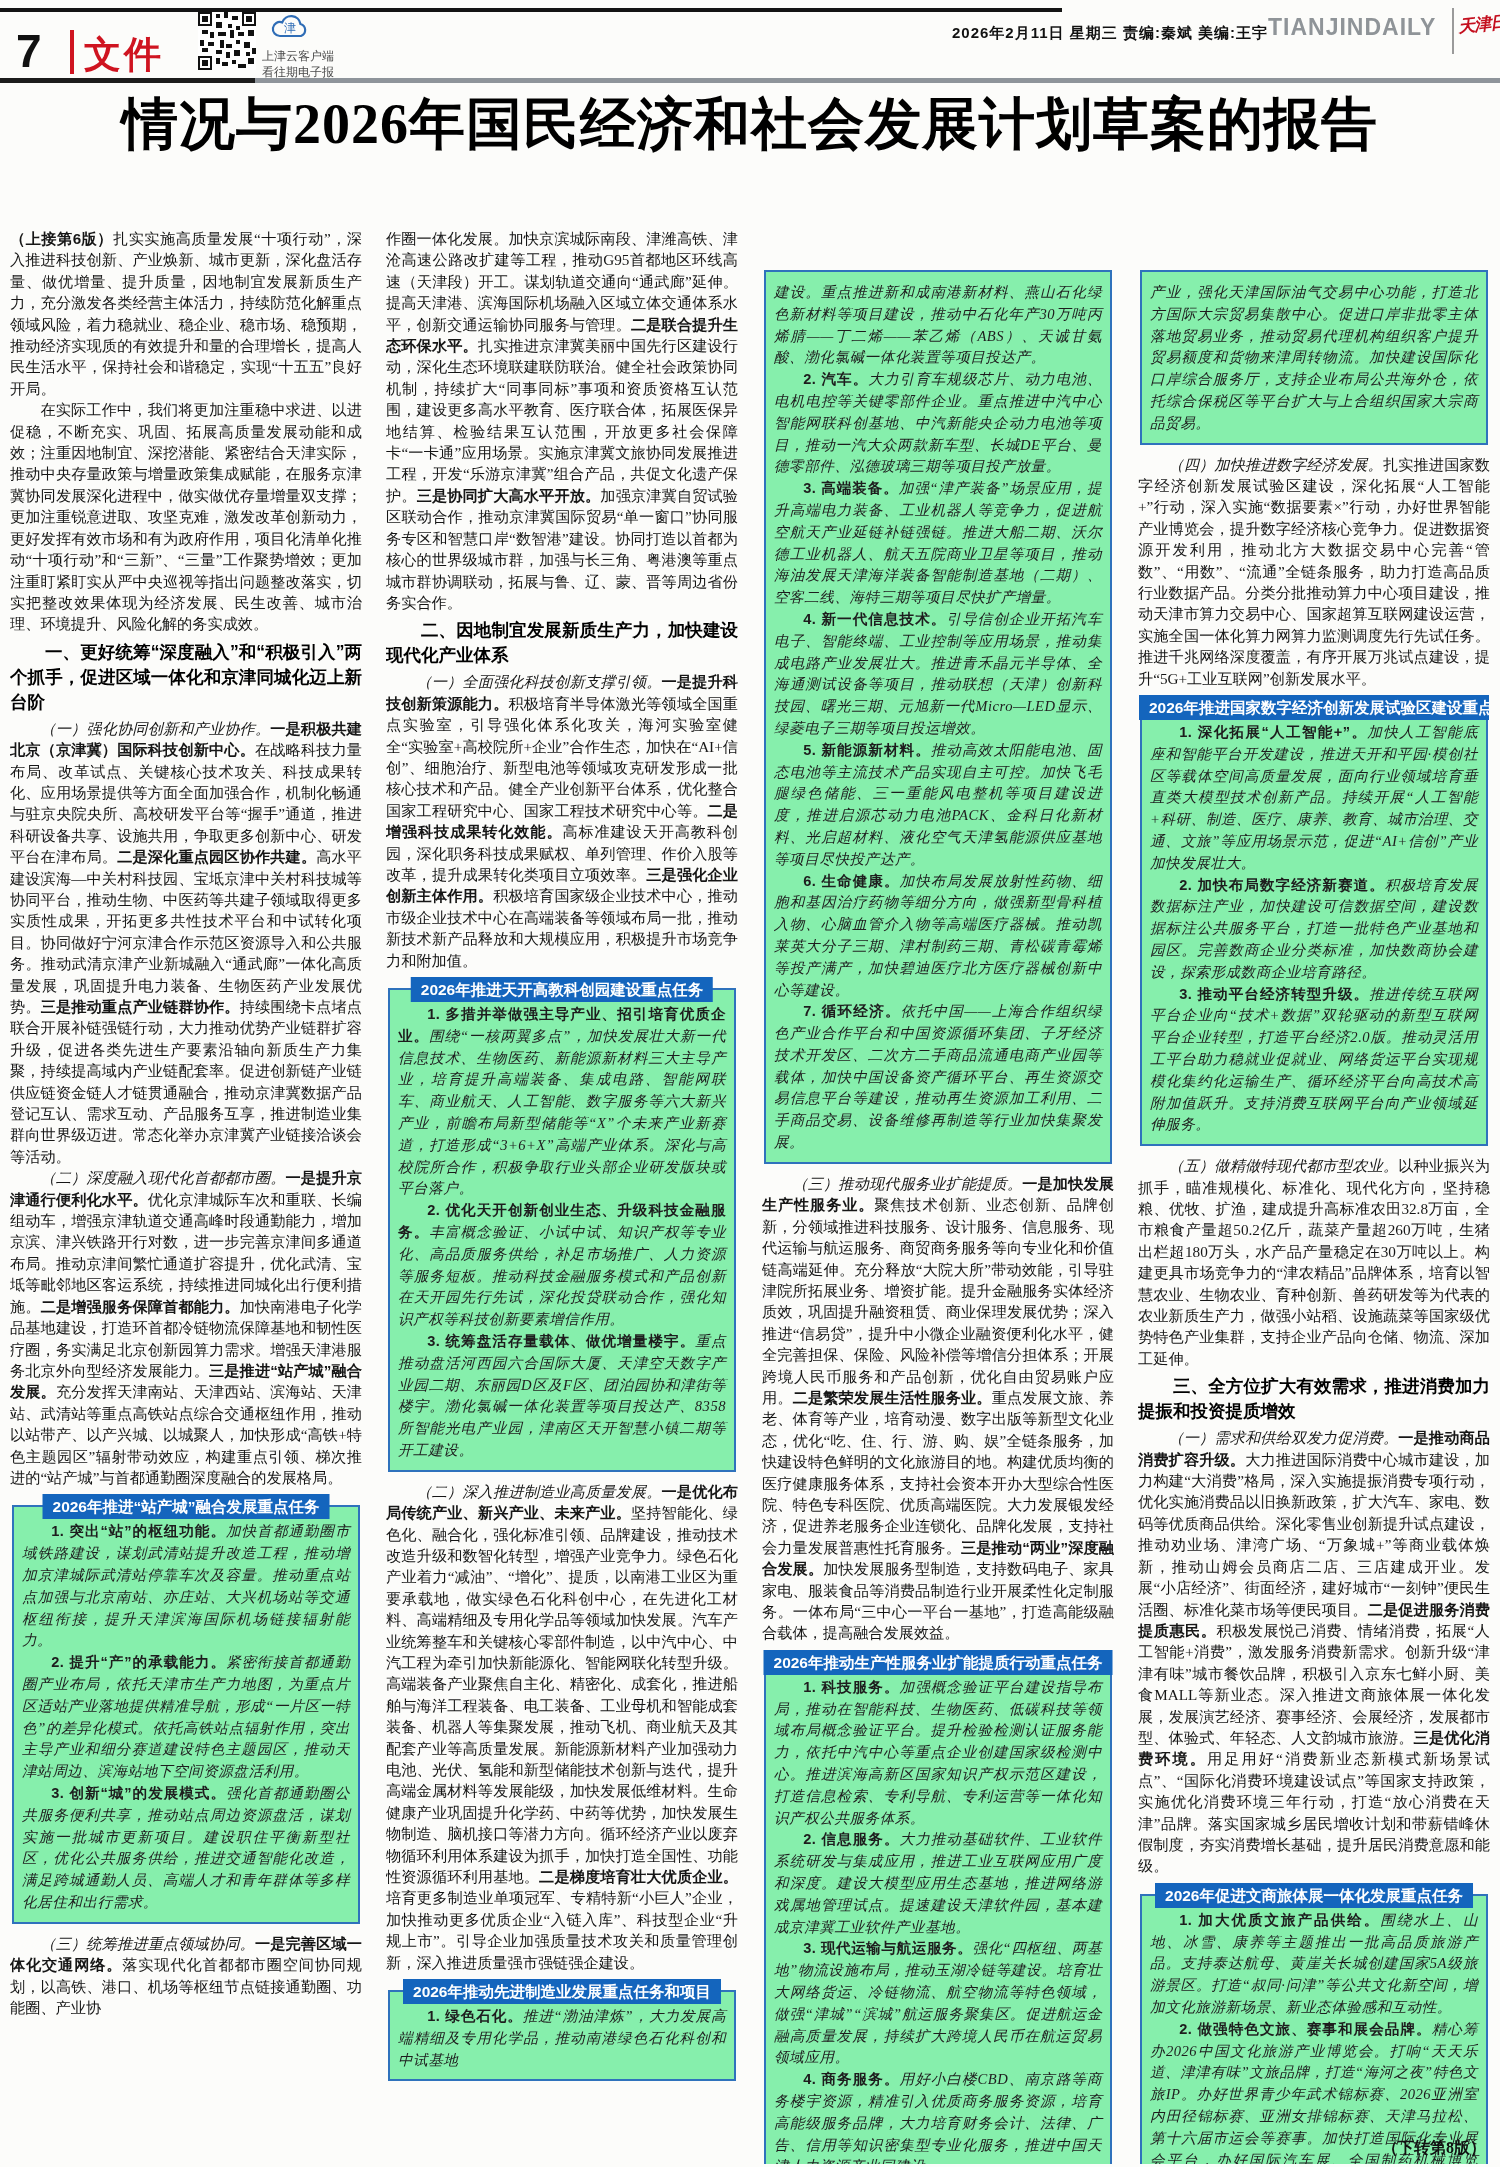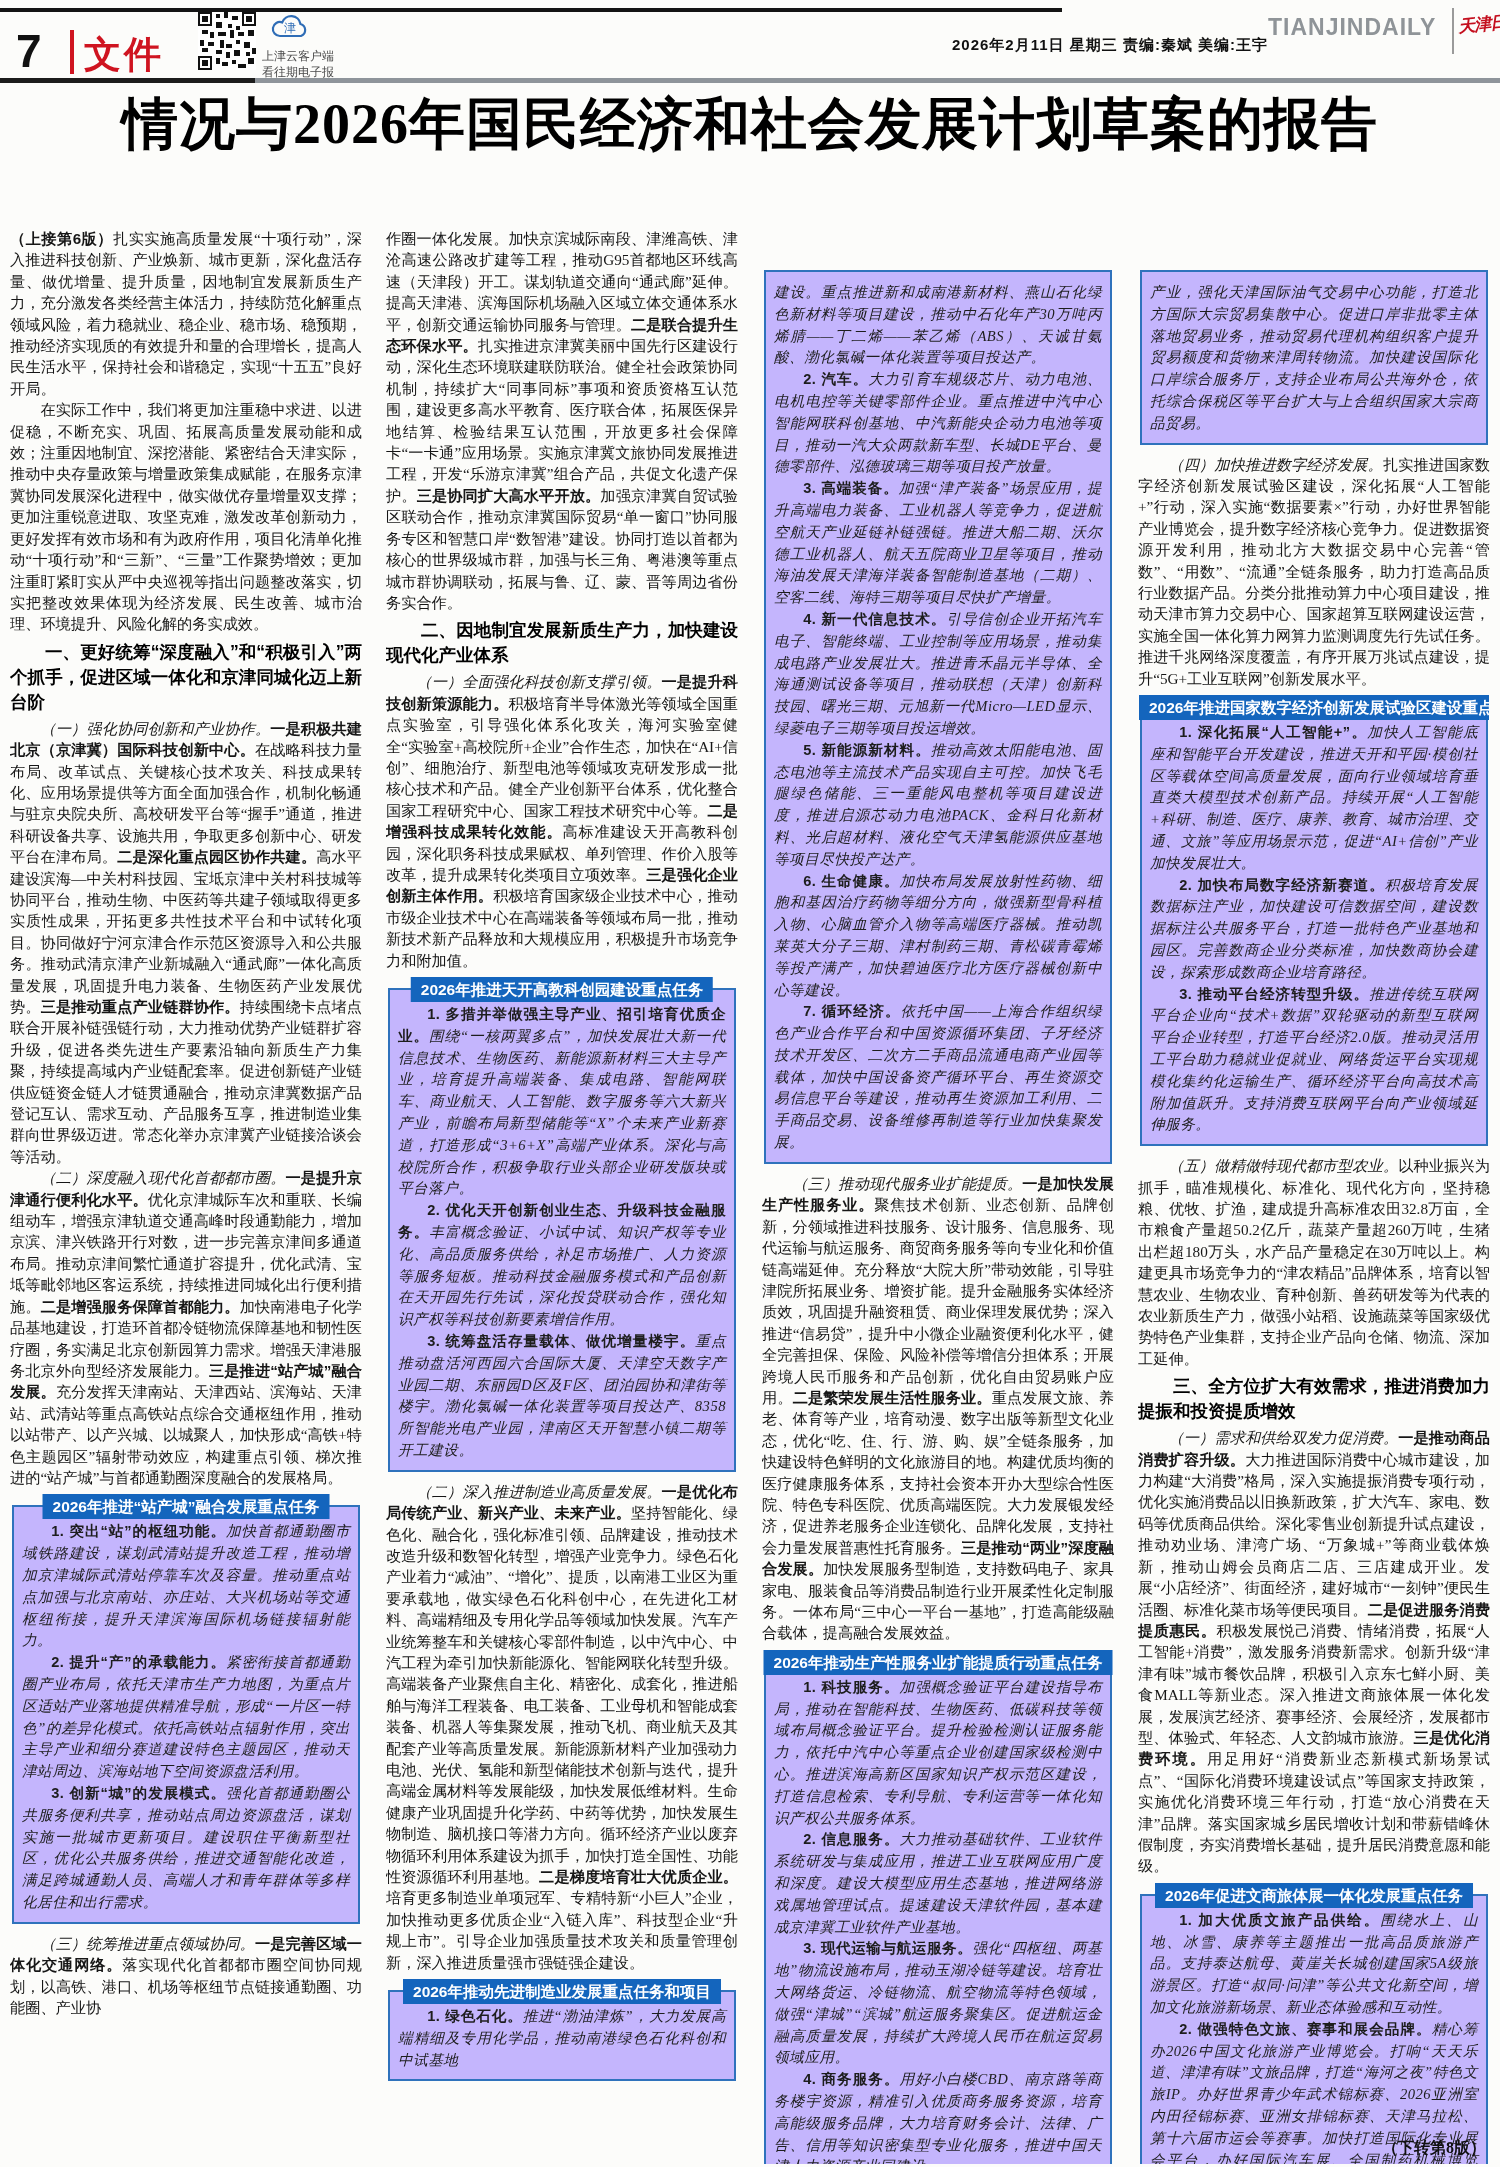--- a/index.html
+++ b/index.html
@@ -11,21 +11,21 @@
            font-family:"Liberation Sans","DejaVu Sans",sans-serif;color:#111;}
   .redbar{position:absolute;left:70px;top:30px;width:4px;height:44px;background:#cf1420;}
   .section-label{position:absolute;left:84px;top:30px;font-size:37px;font-weight:900;color:#cf1420;
            font-family:"Liberation Sans","DejaVu Sans",sans-serif;letter-spacing:3px;}
   .qr{position:absolute;left:198px;top:12px;width:58px;height:58px;}
   .cloud{position:absolute;left:270px;top:10px;width:40px;height:34px;}
   .qr-cap1{position:absolute;left:262px;top:48px;font-size:12px;color:#4a4a4a;
            font-family:"Liberation Sans",sans-serif;}
   .qr-cap2{position:absolute;left:262px;top:64px;font-size:12px;color:#4a4a4a;
            font-family:Liberation Sans, sans-serif;}
-  .date-line{position:absolute;left:952px;top:36px;font-size:15px;color:#111;font-weight:bold;
+  .date-line{position:absolute;left:952px;top:24px;font-size:15px;color:#111;font-weight:bold;
            font-family:"Liberation Sans",sans-serif;letter-spacing:1px;text-align:center;}
   .mast-en{position:absolute;left:1268px;top:14px;font-size:23px;color:#8f9498;font-weight:bold;
            font-family:"Liberation Sans",sans-serif;letter-spacing:1px;}
   .mast-div{position:absolute;left:1452px;top:8px;width:2px;height:46px;background:#9a9a9a;}
   .mast-cn{position:absolute;left:1458px;top:12px;font-size:17px;color:#c40f1e;font-weight:bold;
            font-style:italic;transform:rotate(-6deg);white-space:nowrap;letter-spacing:-1px;}
   .header-rule{position:absolute;top:78px;left:0;width:100%;height:5px;
            background:linear-gradient(90deg,#1c1c1c 0 17%,#8e949a 17% 100%);}
   
   .headline{position:absolute;top:94px;left:10px;width:1480px;text-align:center;
@@ -33,21 +33,21 @@
   
   .col{position:absolute;top:228px;width:352px;height:1936px;overflow:hidden;}
   .c1{left:10px}.c2{left:386px}.c3{left:762px}.c4{left:1138px}
   .col p.body{margin:0;text-indent:2em;text-align:justify;font-size:15.2px;line-height:21.4px;}
   .col p.ni{text-indent:0;}
   .col p.h2{margin:5px 0 3px;text-indent:2em;text-align:justify;font-size:17.5px;line-height:25px;
            font-weight:bold;font-family:"Liberation Sans","DejaVu Sans",sans-serif;color:#000;}
   .bd{font-family:"Liberation Sans","DejaVu Sans",sans-serif;font-weight:bold;font-style:normal;}
   .kai{font-style:italic;}
   
-  .task-box{position:relative;border:2px solid #2f72bc;margin:17px 2px 9px;padding:14px 8px 8px;background:#c4b5fd;}
+  .task-box{position:relative;border:2px solid #2f72bc;margin:17px 2px 9px;padding:14px 8px 8px;background:#86efac;}
   .task-box.cont{margin-top:42px;padding-top:10px;}
   .box-title{position:absolute;top:-13px;left:50%;transform:translateX(-50%);max-width:330px;
            background:#1465bd;color:#fff;font-family:"Liberation Sans","DejaVu Sans",sans-serif;
            font-weight:bold;font-size:15.5px;line-height:25px;padding:0 10px;white-space:nowrap;overflow:hidden;}
   .task-box p.box-p{margin:0;text-indent:2em;text-align:justify;font-size:14.6px;line-height:21.8px;
            font-style:italic;letter-spacing:0.5px;color:#1d1d1d;}
   .task-box p.ni{text-indent:0;}
   .turn-note{position:absolute;right:14px;bottom:8px;font-size:16px;font-weight:bold;color:#111;}
 </style>
 </head>

